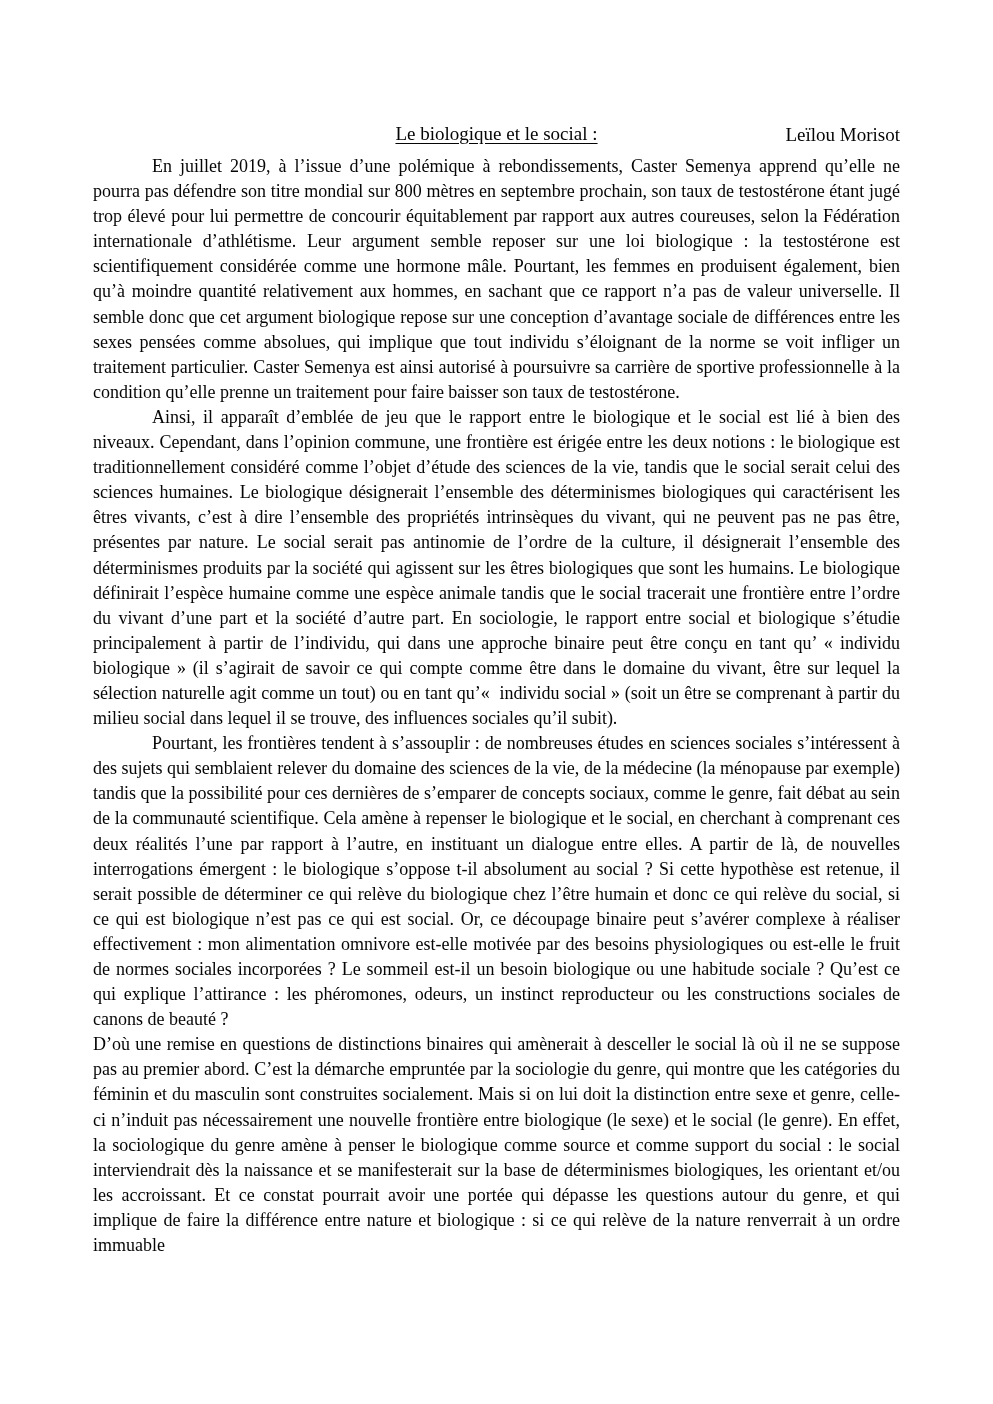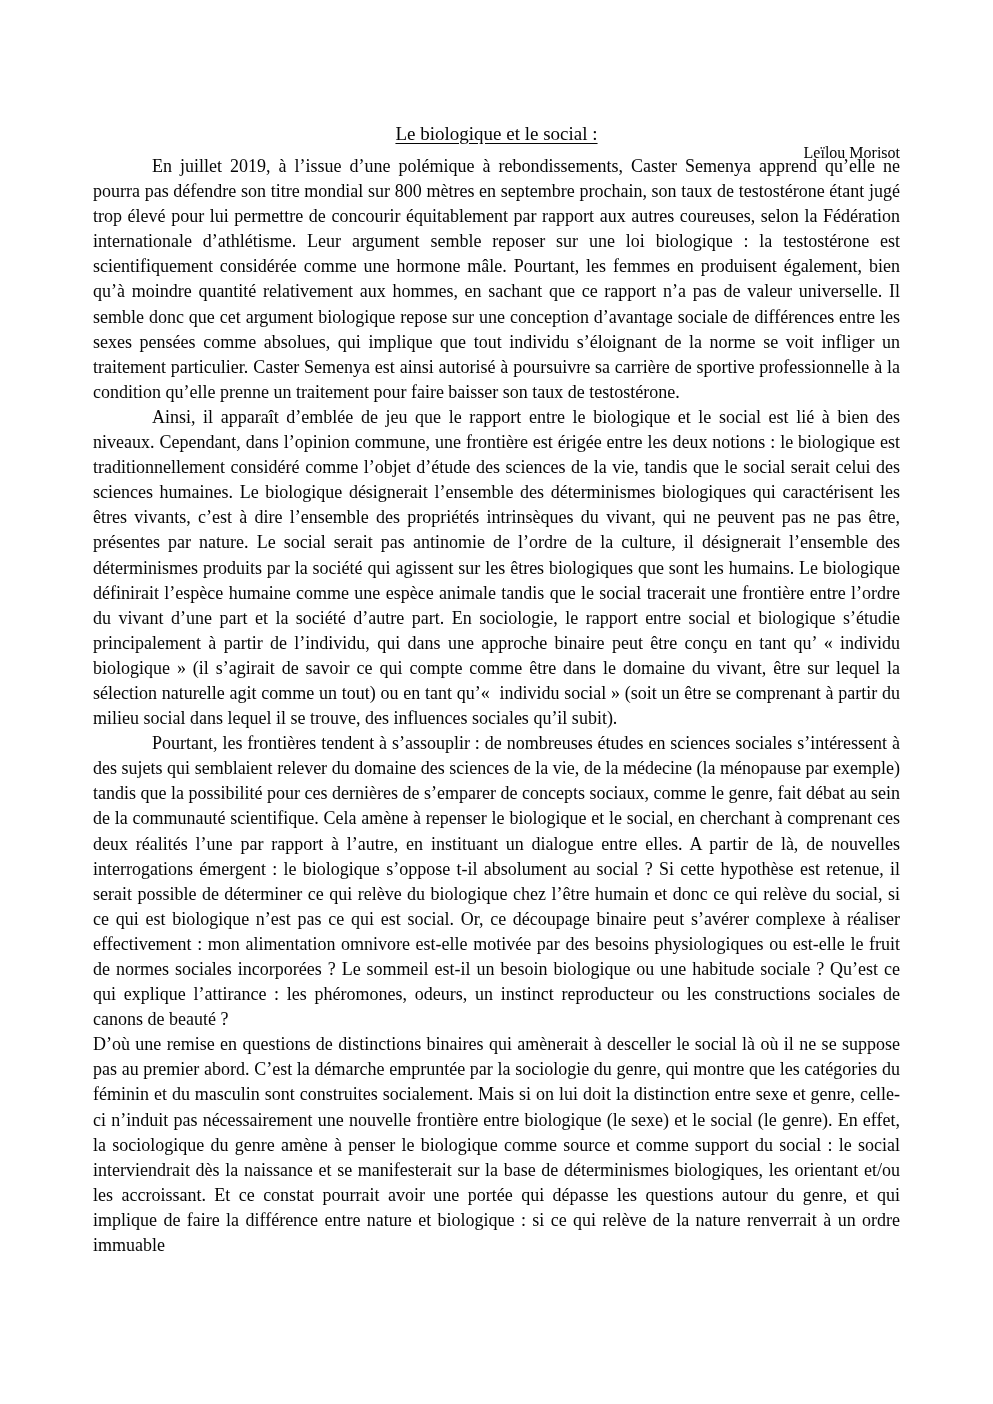--- a/index.html
+++ b/index.html
@@ -34,22 +34,22 @@
     font-size: 19px;
     font-weight: normal;
     text-decoration: underline;
     text-underline-offset: 3px;
     line-height: 25px;
     text-align: center;
   }
   .doc-author {
     position: absolute;
     right: 0;
-    top: 19px;
-    font-size: 16px;
+    top: 1px;
+    font-size: 19px;
     line-height: 25px;
     white-space: nowrap;
   }
   .doc-body {
     margin-top: 3px;
     font-size: 18px;
     line-height: 25.1px;
     text-align: justify;
   }
   .doc-body p {

